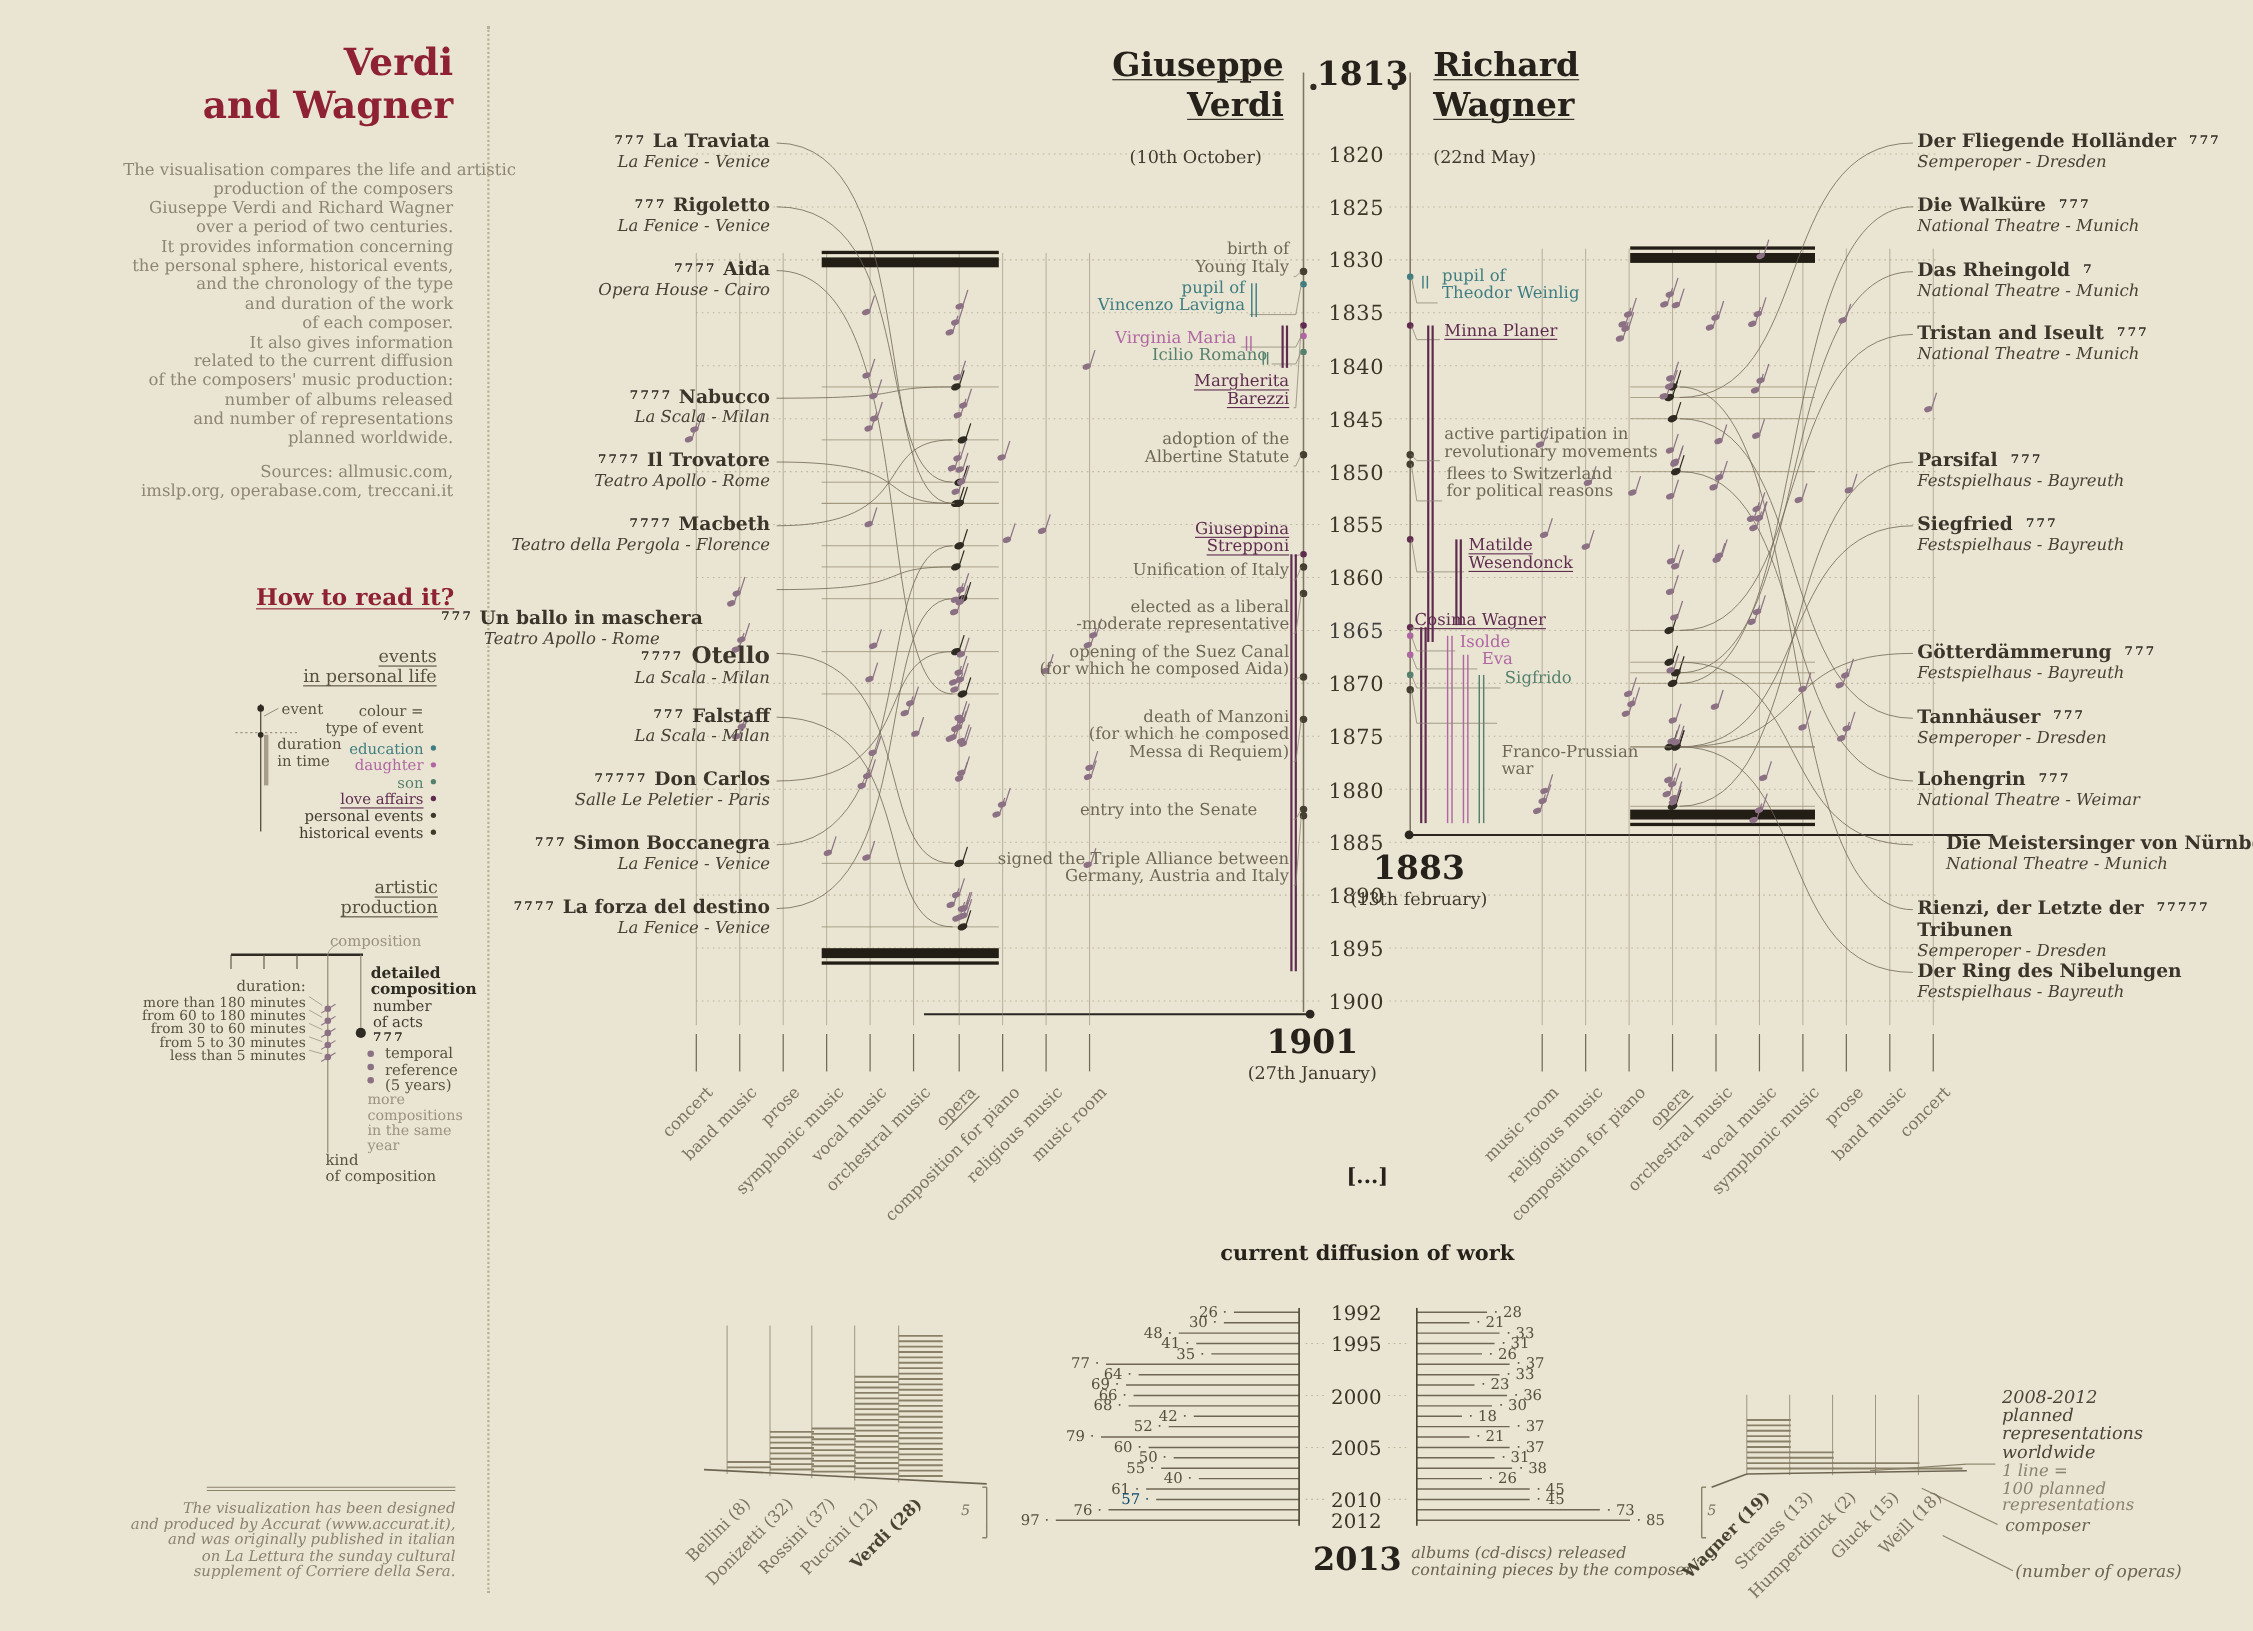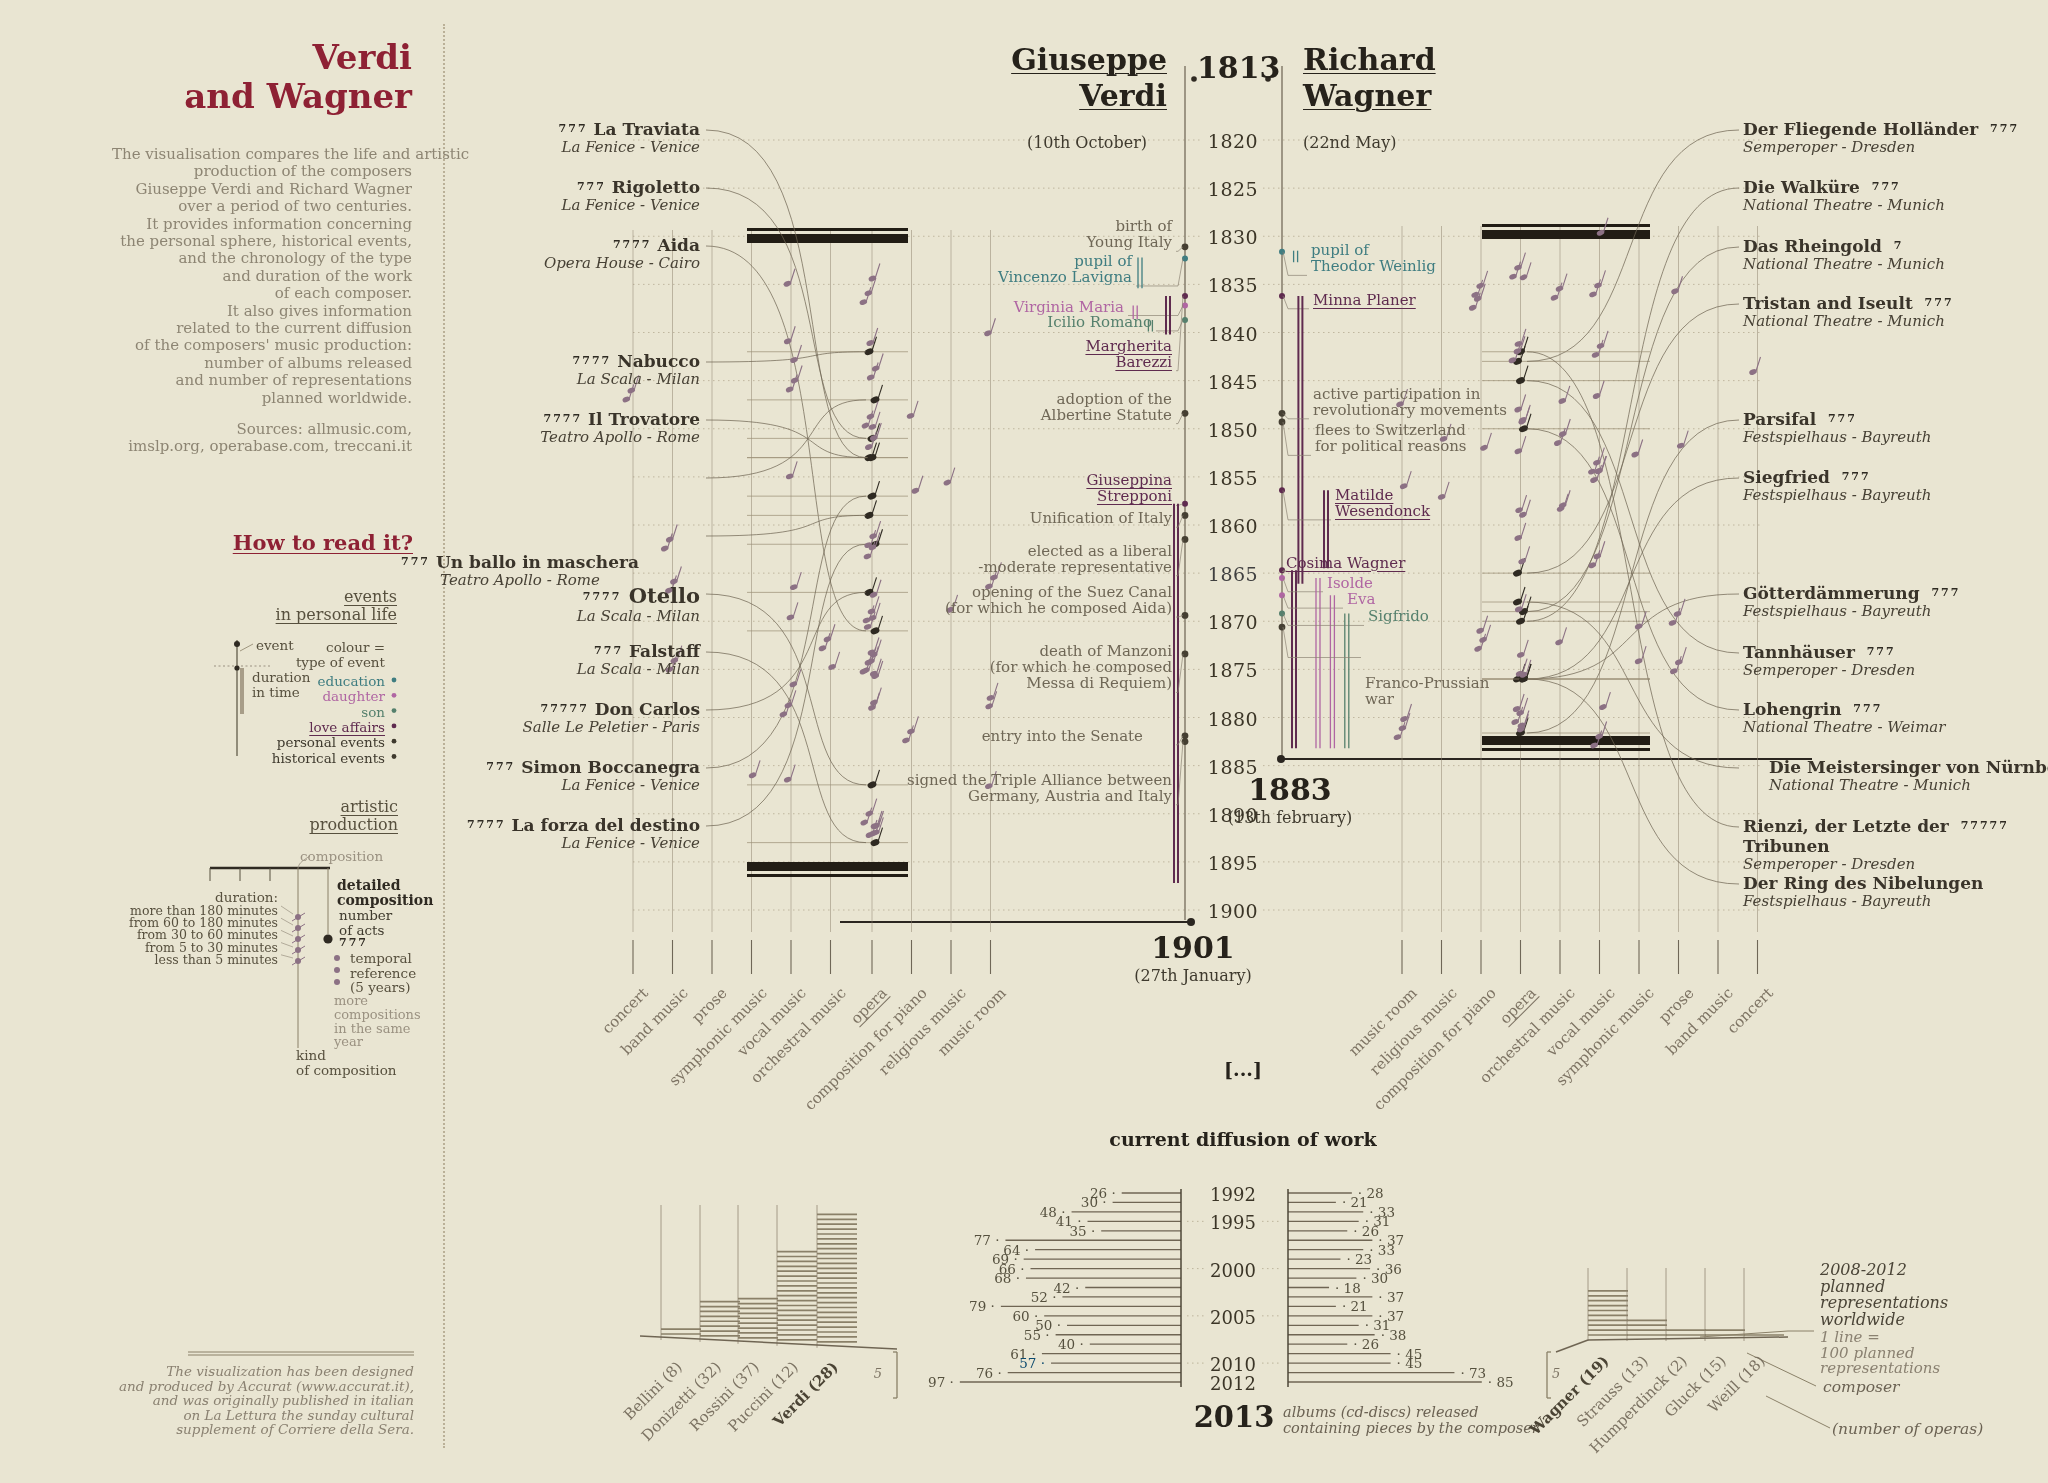--- a/index.html
+++ b/index.html
@@ -836,20 +836,24 @@
       <div class="i" style="font-size: 15px; color: rgb(71, 65, 53); line-height: 17px;">Opera House - Cairo</div>
     </div>
     <div class="t r" style="left: 340px; top: 351px; width: 360px;">
       <div><span class="acts">7777</span><span class="b" style="font-size: 17px;">&nbsp;Nabucco</span></div>
       <div class="i" style="font-size: 15px; color: rgb(71, 65, 53); line-height: 17px;">La Scala - Milan</div>
     </div>
     <div class="t r" style="left: 340px; top: 409px; width: 360px;">
       <div><span class="acts">7777</span><span class="b" style="font-size: 17px;">&nbsp;Il Trovatore</span></div>
       <div class="i" style="font-size: 15px; color: rgb(71, 65, 53); line-height: 17px;">Teatro Apollo - Rome</div>
     </div>
+    <div class="t r" style="left: 340px; top: 467px; width: 360px;">
+      <div><span class="acts">7777</span><span class="b" style="font-size: 17px;">&nbsp;Macbeth</span></div>
+      <div class="i" style="font-size: 15px; color: rgb(71, 65, 53); line-height: 17px;">Teatro della Pergola - Florence</div>
+    </div>
     <div class="t r" style="left: 340px; top: 552px; width: 360px; text-align: center;">
       <div><span class="acts">777</span><span class="b" style="font-size: 17px;">&nbsp;Un ballo in maschera</span></div>
       <div class="i" style="font-size: 15px; color: rgb(71, 65, 53); line-height: 17px;">Teatro Apollo - Rome</div>
     </div>
     <div class="t r" style="left: 340px; top: 583px; width: 360px;">
       <div><span class="acts">7777</span><span class="b" style="font-size: 21px;">&nbsp;Otello</span></div>
       <div class="i" style="font-size: 15px; color: rgb(71, 65, 53); line-height: 17px;">La Scala - Milan</div>
     </div>
     <div class="t r" style="left: 340px; top: 641px; width: 360px;">
       <div><span class="acts">777</span><span class="b" style="font-size: 17px;">&nbsp;Falstaff</span></div>

